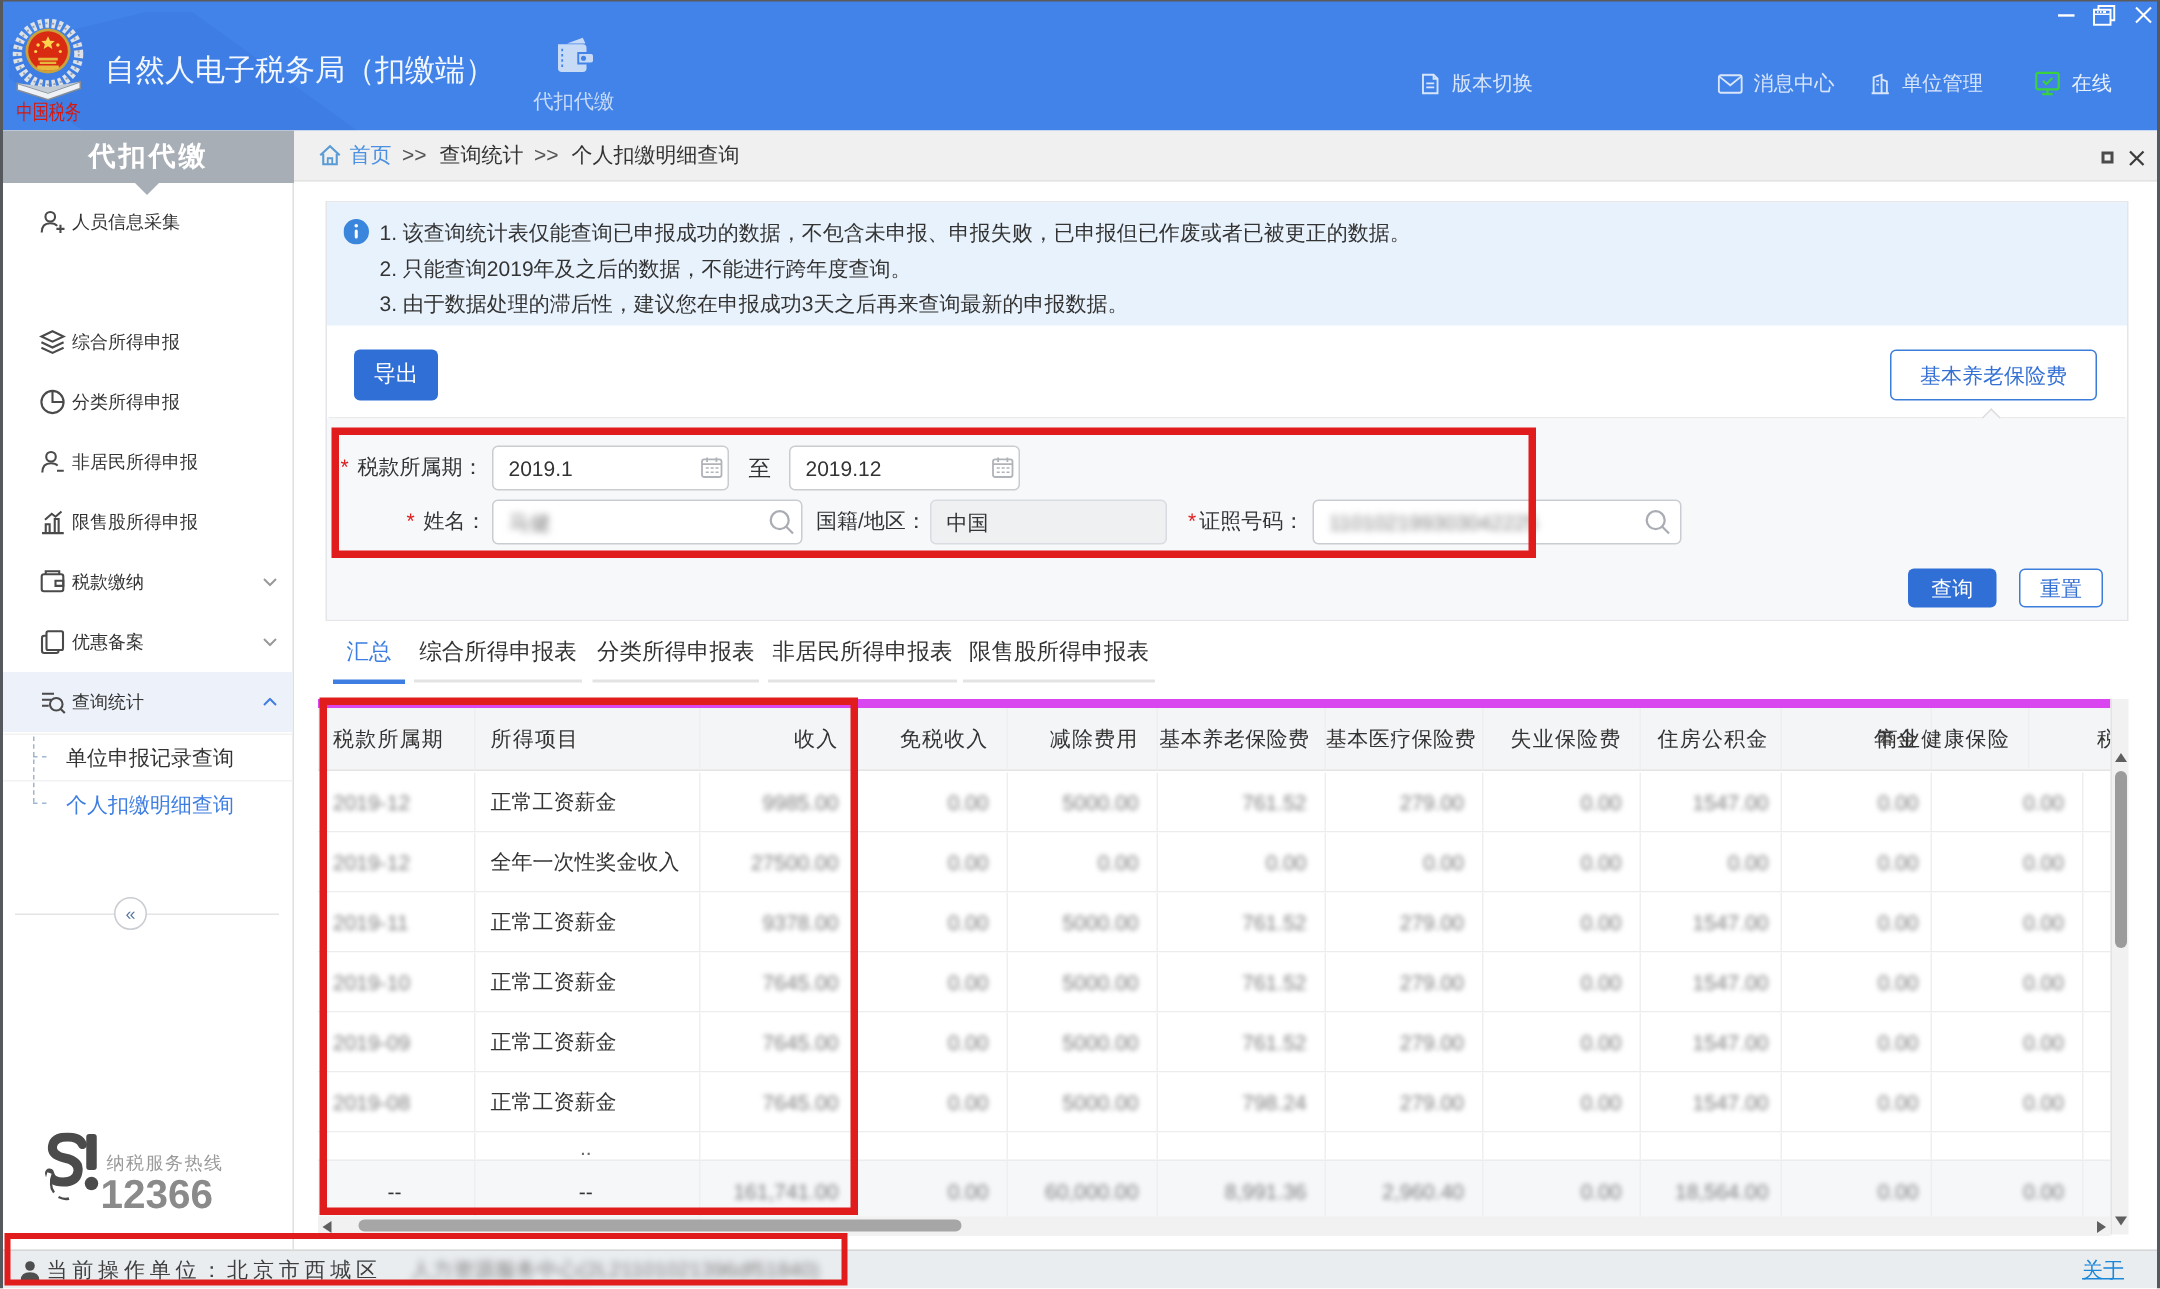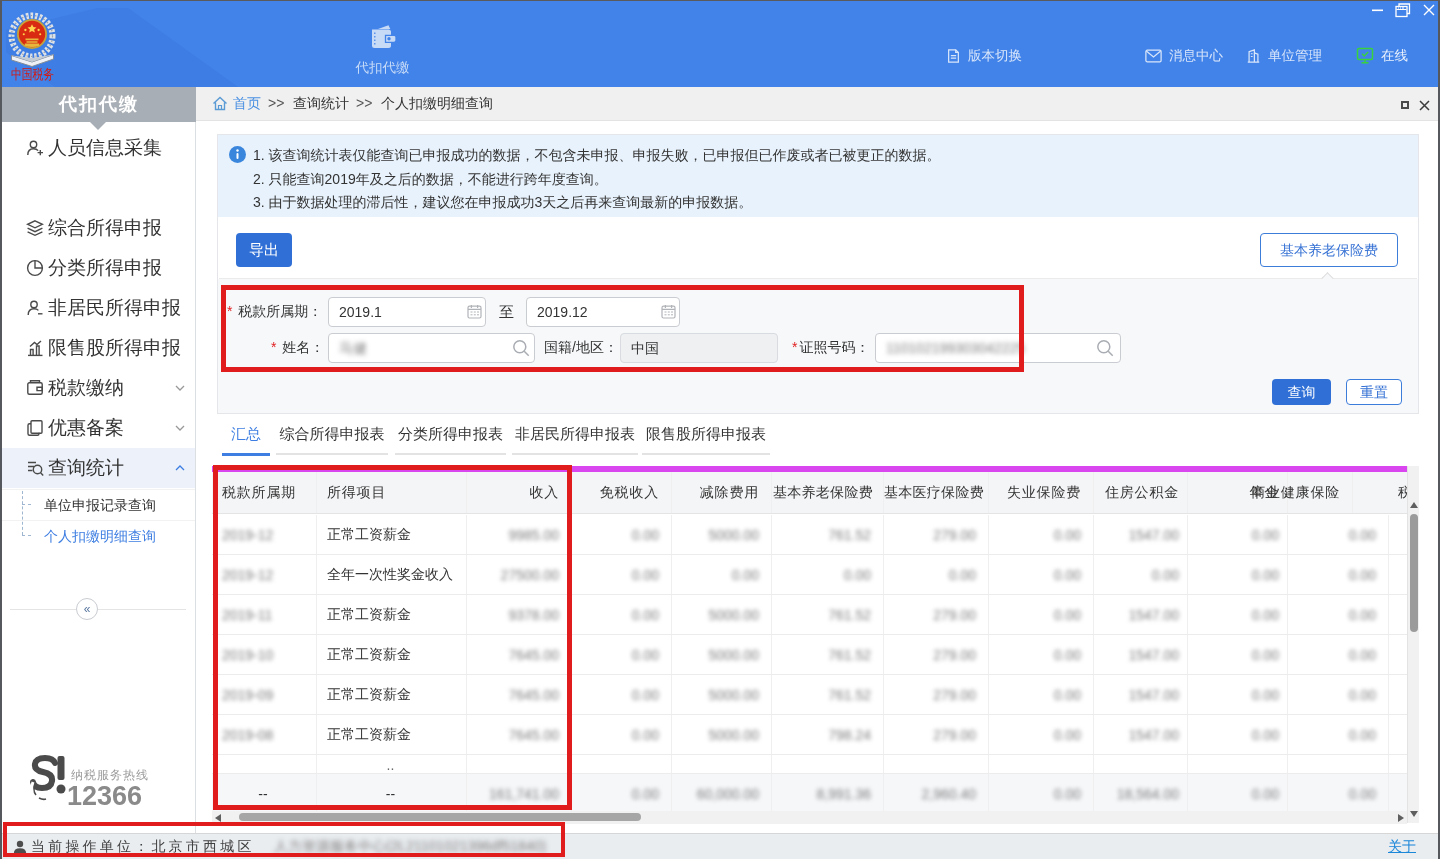--- a/index.html
+++ b/index.html
@@ -12,21 +12,21 @@
 .hmenu{position:absolute;top:12px;height:87px;display:flex;align-items:center;color:#d9e6fa;font-size:13.5px;white-space:nowrap}
 .hmenu svg{margin-right:7px}
 #wtab{position:absolute;left:340px;top:0;width:85px;height:87px;text-align:center}
 #wtab .wt{color:#c7dbf7;font-size:13.5px;margin-top:4px}
 
 .winbtn{position:absolute;top:0}
 
 #sidebar{position:absolute;left:0;top:87px;width:196px;height:746px;background:#fff;border-right:1px solid #dcdfe2}
 #sbhead{position:absolute;left:0;top:0;width:196px;height:35px;background:#a8aeb5;color:#fff;font-size:18px;font-weight:bold;text-align:center;line-height:35px;letter-spacing:2px;text-indent:2px}
 #sbnotch{position:absolute;left:90px;top:35px;width:0;height:0;border-left:8px solid transparent;border-right:8px solid transparent;border-top:8px solid #a8aeb5}
-.mi{position:absolute;left:0;width:195px;height:40px;display:flex;align-items:center;font-size:19px;color:#333;white-space:nowrap}
+.mi{position:absolute;left:0;width:195px;height:40px;display:flex;align-items:center;font-size:12px;color:#333;white-space:nowrap}
 .mi .ic{width:18px;height:18px;margin-left:26px;margin-right:4px;flex:none}
 .mi .arr{position:absolute;right:10px}
 .sub{position:absolute;left:0;width:195px;height:31px;line-height:31px;font-size:14px;color:#333;padding-left:44px;border-top:1px solid #f2f2f2}
 
 #crumb{position:absolute;left:196px;top:87px;width:1244px;height:34px;background:#f0f0f0;border-bottom:1px solid #e3e3e3;font-size:14px;color:#333}
 
 #panel{position:absolute;left:217px;top:134px;width:1202px;height:280px;background:#fff;border:1px solid #e4e6e9}
 #infobox{position:absolute;left:0;top:0;width:1200px;height:82px;background:#e8f2fc;font-size:14px;color:#333}
 #infobox p{position:absolute;left:35px;white-space:nowrap}
 #formsec{position:absolute;left:0;top:144px;width:1200px;height:134px;background:#f7f8fa}
@@ -68,20 +68,21 @@
       <circle cx="19.4" cy="24" r="1.15" fill="#ffd34d"></circle>
       <circle cx="32.6" cy="24" r="1.15" fill="#ffd34d"></circle>
       <circle cx="17.8" cy="28.3" r="1.05" fill="#ffd34d"></circle>
       <circle cx="34.2" cy="28.3" r="1.05" fill="#ffd34d"></circle>
       <path d="M19.5 32.5 h13 v1.8 h-13 z M20.5 35.2 h11 v1.5 h-11 z M18.8 37.6 h14.4 v2.2 q-7.2 2.6 -14.4 0 z" fill="#e8b83c"></path>
       <path d="M5.5 49.5 l20.5 6.5 21.5 -7.5 v4.5 l-21.5 7.5 -20.5 -6.5 z" fill="#eef1f5" stroke="#848d97" stroke-width="1"></path>
       <path d="M5.5 49.5 l20.5 6.5 21.5 -7.5 -21.5 3.5 z" fill="#c3cbd4"></path>
       <text x="5" y="73" font-size="14" fill="#d6180e" font-family="'Liberation Serif',serif" textLength="43" lengthAdjust="spacingAndGlyphs">中国税务</text>
     </svg>
   </div>
+  <div id="title">自然人电子税务局（扣缴端）</div>
   <div id="wtab">
     <svg width="28" height="28" viewBox="0 0 28 28" style="display:block;margin:23px auto 0">
         <g fill="#c7dbf7">
           <path d="M3 6.5 h16.5 a2.5 2.5 0 0 1 2.5 2.5 v13.5 a2.5 2.5 0 0 1 -2.5 2.5 h-14 a2.5 2.5 0 0 1 -2.5 -2.5 z"></path>
           <path d="M9 6 l10.5 -3.8 1.8 3.8 z"></path>
         </g>
         <path d="M16.5 12.3 h8.5 a2 2 0 0 1 2 2 v3 a2 2 0 0 1 -2 2 h-8.5 z" fill="#c7dbf7" stroke="#4283e9" stroke-width="1.3"></path>
         <circle cx="20" cy="15.8" r="1.7" fill="#4283e9"></circle>
         <line x1="5.8" y1="9.5" x2="5.8" y2="22.5" stroke="#4283e9" stroke-width="1.2" stroke-dasharray="1.6 1.9"></line>
       </svg>

